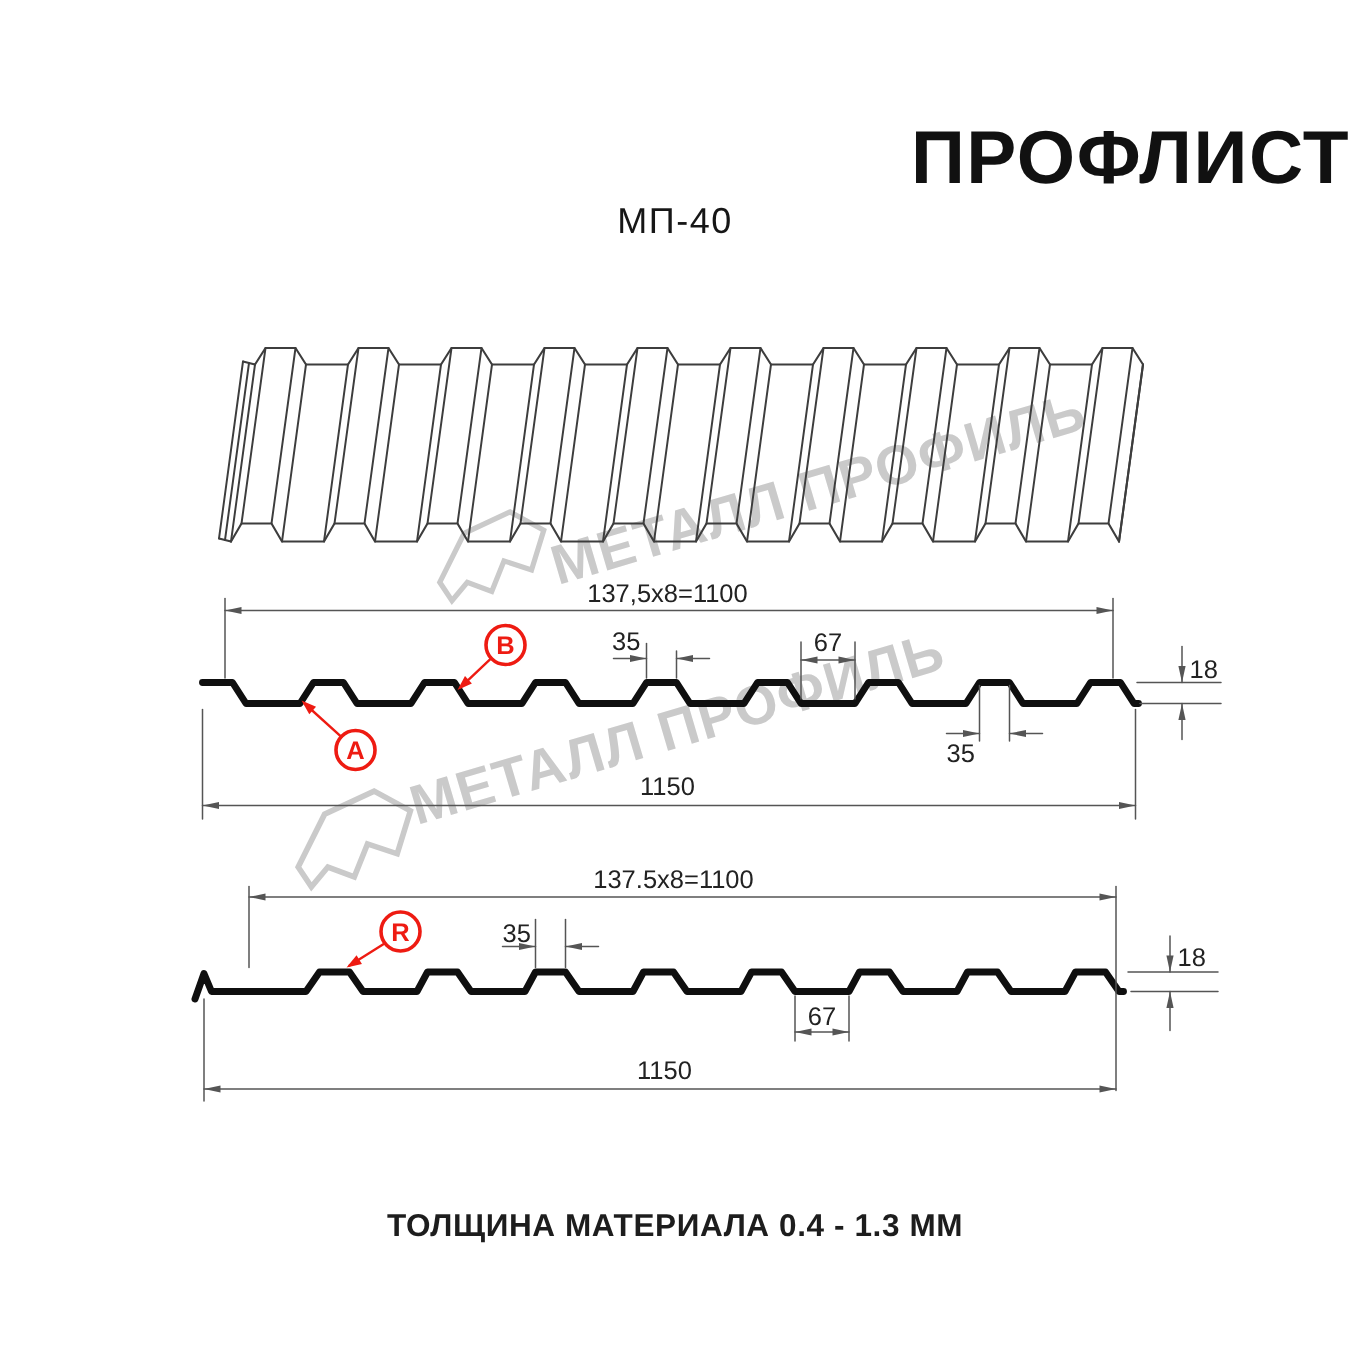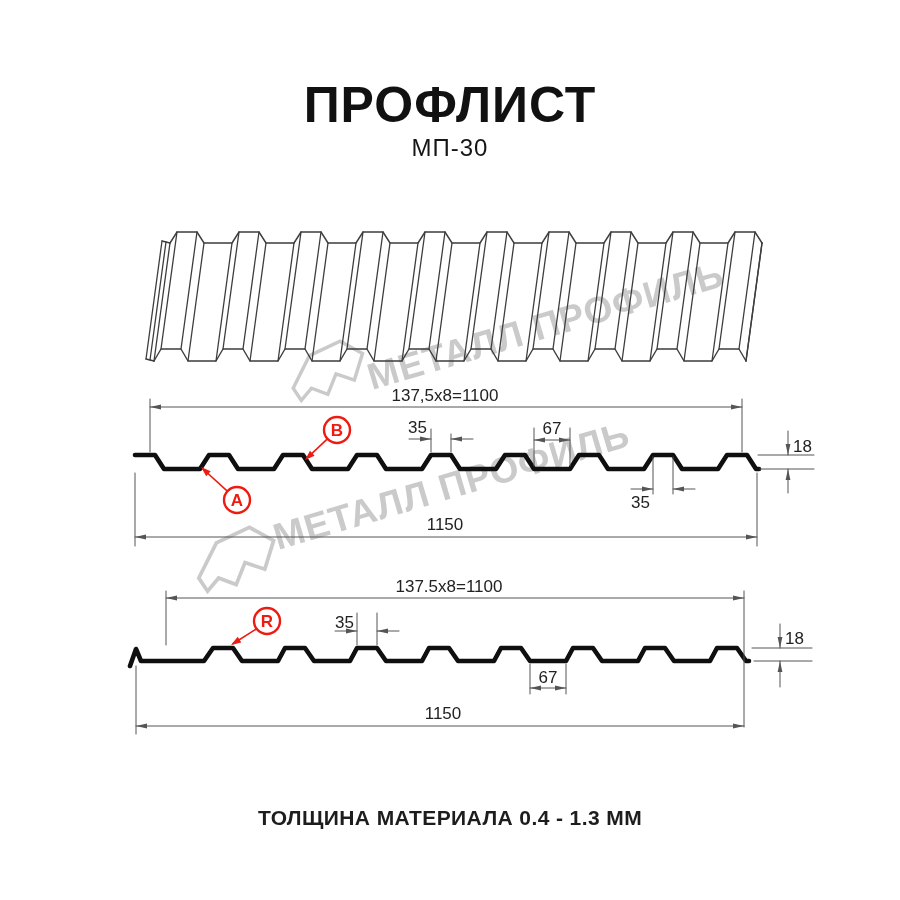--- a/index.html
+++ b/index.html
@@ -1,30 +1,30 @@
 <!DOCTYPE html>
 <html><head>
 <meta charset="utf-8">
 <style>
   html,body{margin:0;padding:0;background:#ffffff;}
   body{width:900px;height:900px;position:relative;font-family:"Liberation Sans",sans-serif;overflow:hidden;}
   .abs{position:absolute;left:0;width:100%;text-align:center;}
-  .title{top:76px;font-size:50px;font-weight:700;letter-spacing:1px;color:#111;}
+  .title{top:76px;font-size:50px;font-weight:700;letter-spacing:1px;color:#111;text-align:right;}
   .subtitle{top:134px;font-size:24px;font-weight:400;letter-spacing:1px;color:#161616;}
   .footer{top:806px;font-size:21px;font-weight:700;letter-spacing:.4px;color:#1d1d1d;}
   svg#drawing{position:absolute;top:0;left:0;}
   text.dim{font-family:"Liberation Sans",sans-serif;font-size:17px;fill:#222;}
   text.callout{font-family:"Liberation Sans",sans-serif;font-size:17px;font-weight:700;}
   text.wm{font-family:"Liberation Sans",sans-serif;font-size:37px;font-weight:700;letter-spacing:1px;}
 </style>
 </head>
 <body>
 
 <div class="abs title">ПРОФЛИСТ</div>
-<div class="abs subtitle">МП-30</div>
+<div class="abs subtitle">МП-40</div>
 <div class="abs footer">ТОЛЩИНА МАТЕРИАЛА 0.4 - 1.3 ММ</div>
 
 <svg id="drawing" width="900" height="900" viewBox="0 0 900 900">
 
   <g id="gWm">
     <path d="M8 60 L24 28 L54 14 L76 26 L68 52 L50 46 L42 66 L26 60 L16 72 Z" fill="none" stroke="#cacaca" stroke-width="3.4" transform="translate(285,327) scale(1.02)"></path>
     <path d="M8 60 L24 28 L54 14 L76 26 L68 52 L50 46 L42 66 L26 60 L16 72 Z" fill="none" stroke="#cacaca" stroke-width="3.4" transform="translate(190,512) scale(1.1)"></path>
     <text class="wm" x="372" y="390" transform="rotate(-16.5 372 390)" fill="#cacaca">МЕТАЛЛ ПРОФИЛЬ</text>
     <text class="wm" x="278" y="550" transform="rotate(-16.5 278 550)" fill="#cacaca">МЕТАЛЛ ПРОФИЛЬ</text>
   </g>

